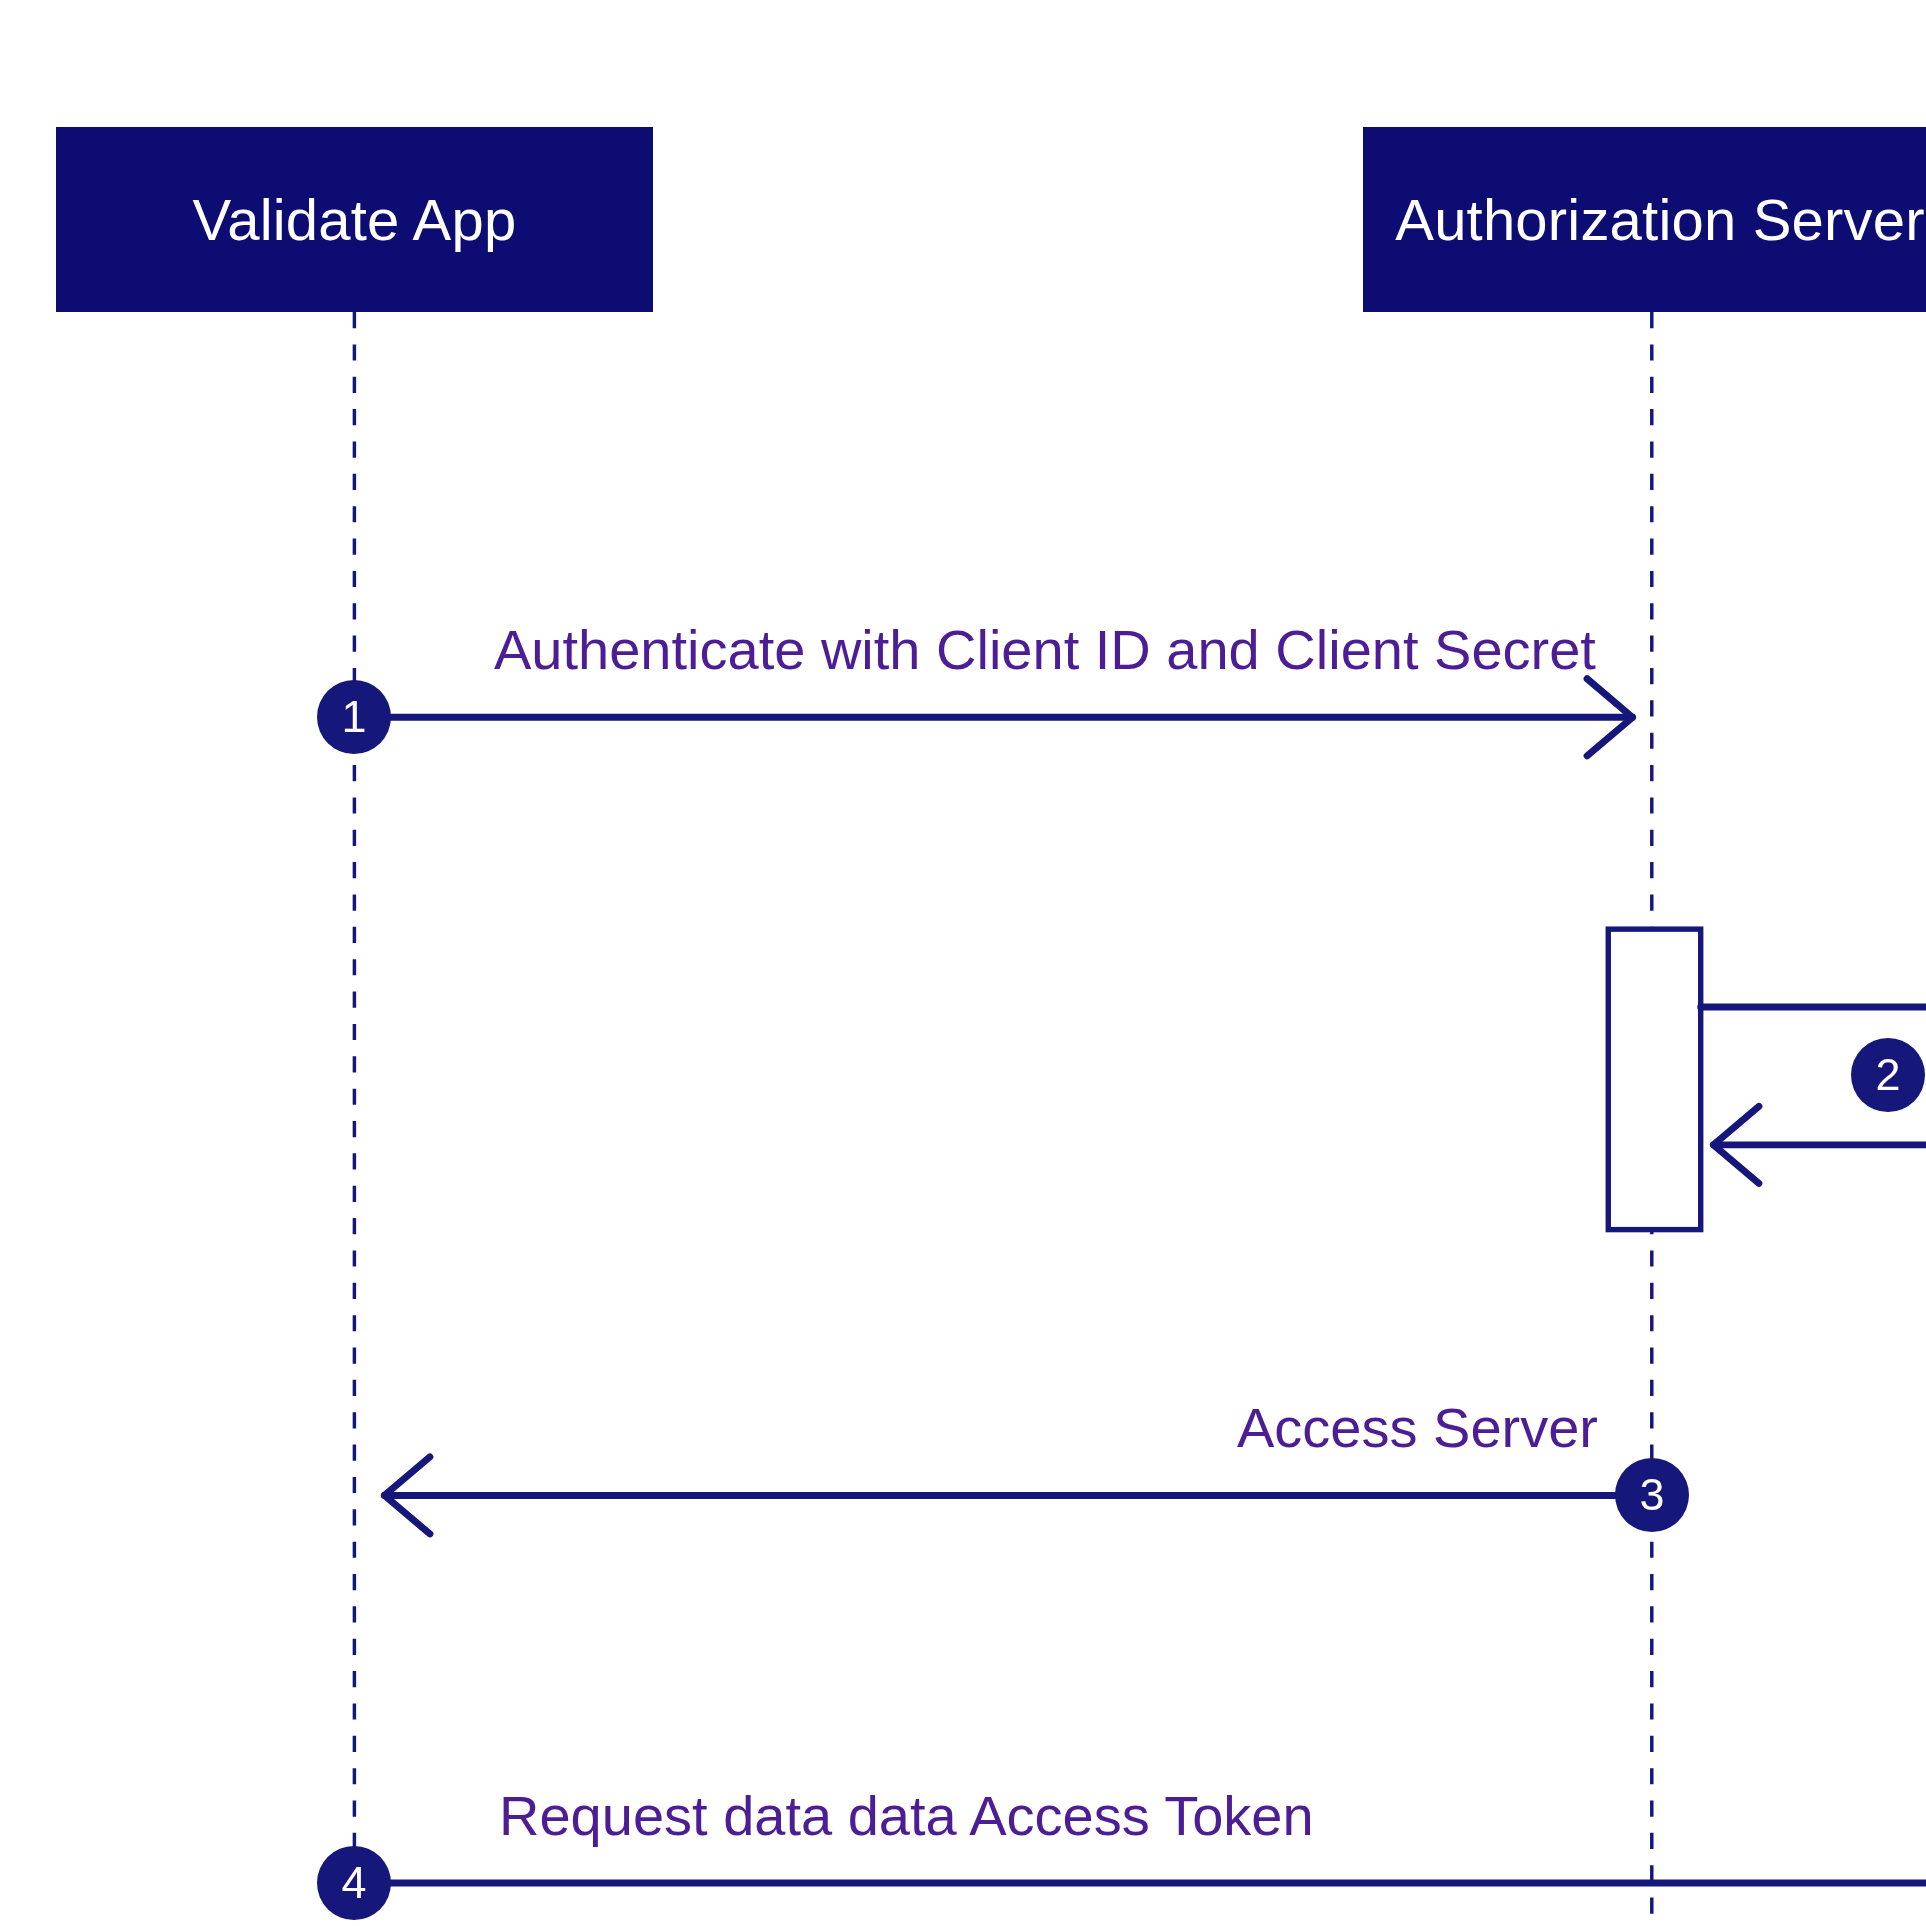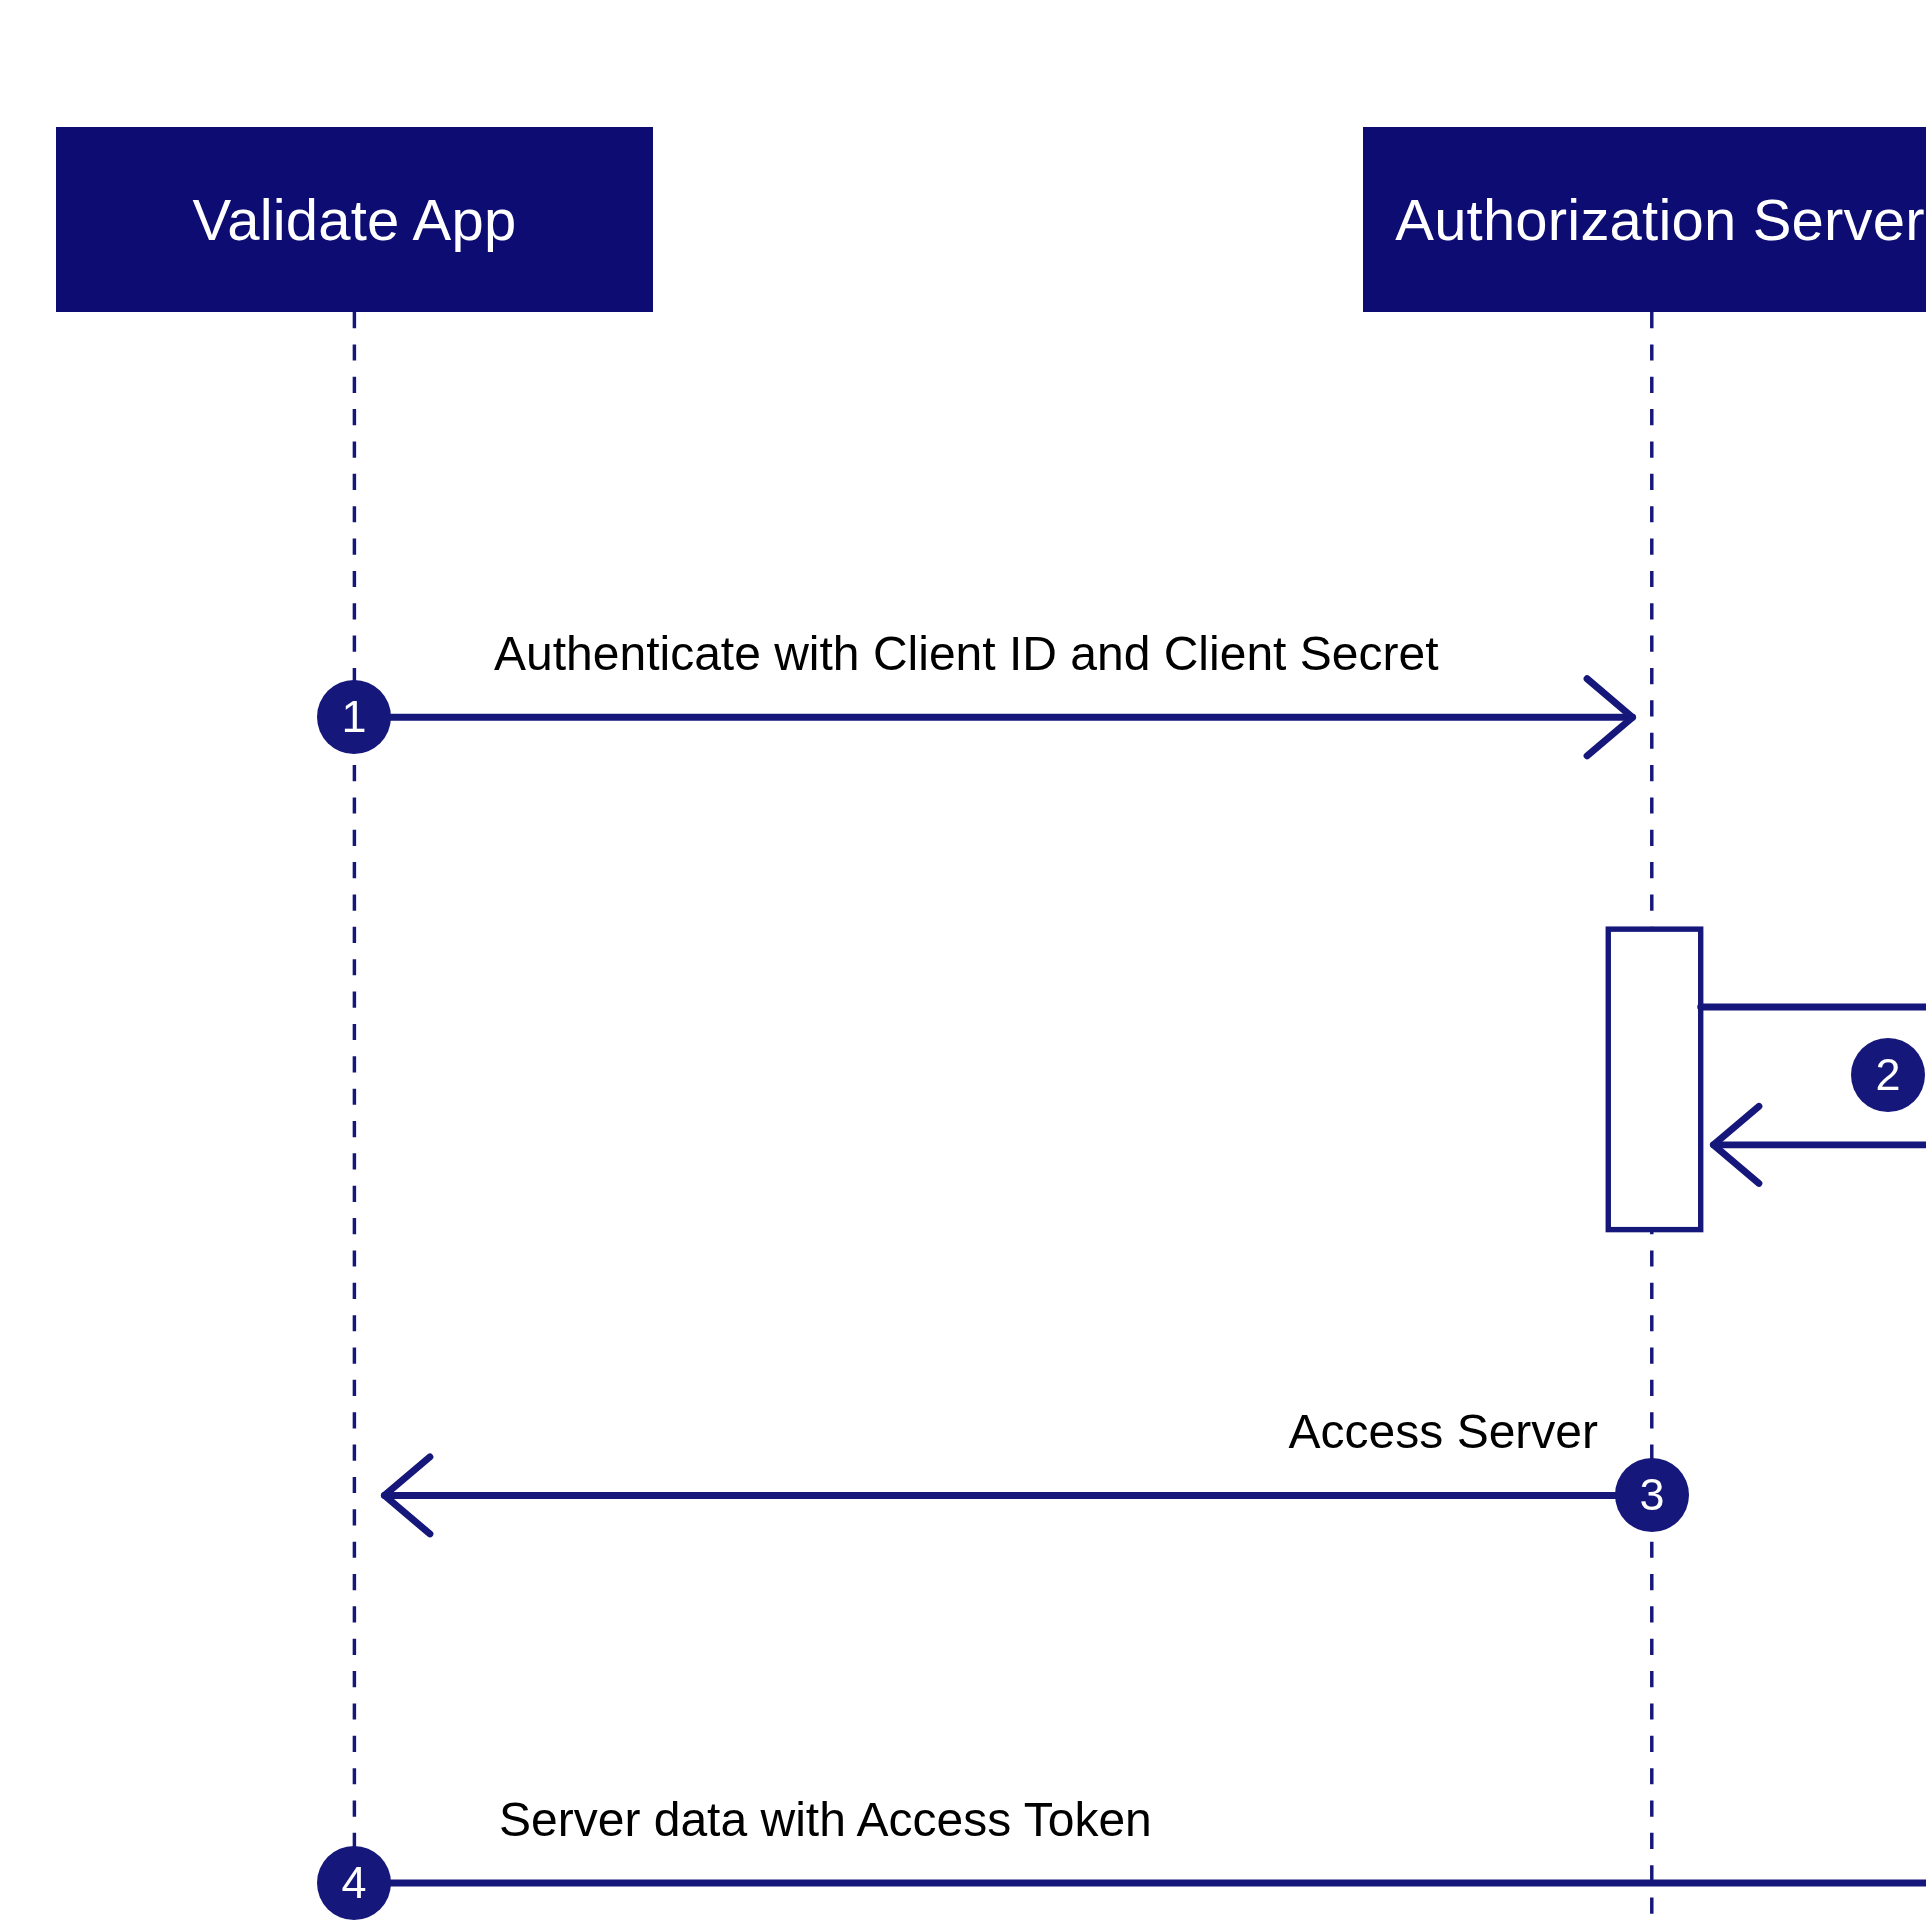--- a/index.html
+++ b/index.html
@@ -9,22 +9,22 @@
   .lane-head{
     position:absolute;
     display:flex;align-items:center;justify-content:center;
     background:#0D0C73;color:#ffffff;
     font-size:58px;font-weight:400;letter-spacing:0.2px;
     font-family:"Liberation Sans", sans-serif;
     white-space:nowrap;
   }
   .msg-label{
     position:absolute;
-    color:#000000;
-    font-size:48px;font-weight:400;
+    color:#4c1d95;
+    font-size:56px;font-weight:400;
     font-family:"Liberation Sans", sans-serif;
     white-space:nowrap;
     line-height:1;
   }
   .msg-label.anchor-left{transform:translate(0,-100%);}
   .msg-label.anchor-right{transform:translate(-100%,-100%);}
   .badge{
     position:absolute;
     border-radius:50%;
     background:#16177A;
@@ -83,21 +83,21 @@
 
   <div class="lane-head" style="left:1363px;top:127px;width:594px;height:185px;">
     <span>Authorization Server</span>
   </div>
 
   <div class="msg-label anchor-left" style="left:494px;top:678px;">Authenticate with Client ID and Client Secret</div>
 
 
   <div class="msg-label anchor-right" style="left:1598px;top:1456px;">Access Server</div>
 
-  <div class="msg-label anchor-left" style="left:499px;top:1844px;">Server data with Access Token</div>
+  <div class="msg-label anchor-left" style="left:499px;top:1844px;">Request data data Access Token</div>
 
   <div class="badge" style="left:354px;top:717px;width:74px;height:74px;">
     <span>1</span>
   </div>
 
   <div class="badge" style="left:1888px;top:1075px;width:74px;height:74px;">
     <span>2</span>
   </div>
 
   <div class="badge" style="left:1652px;top:1495px;width:74px;height:74px;">

